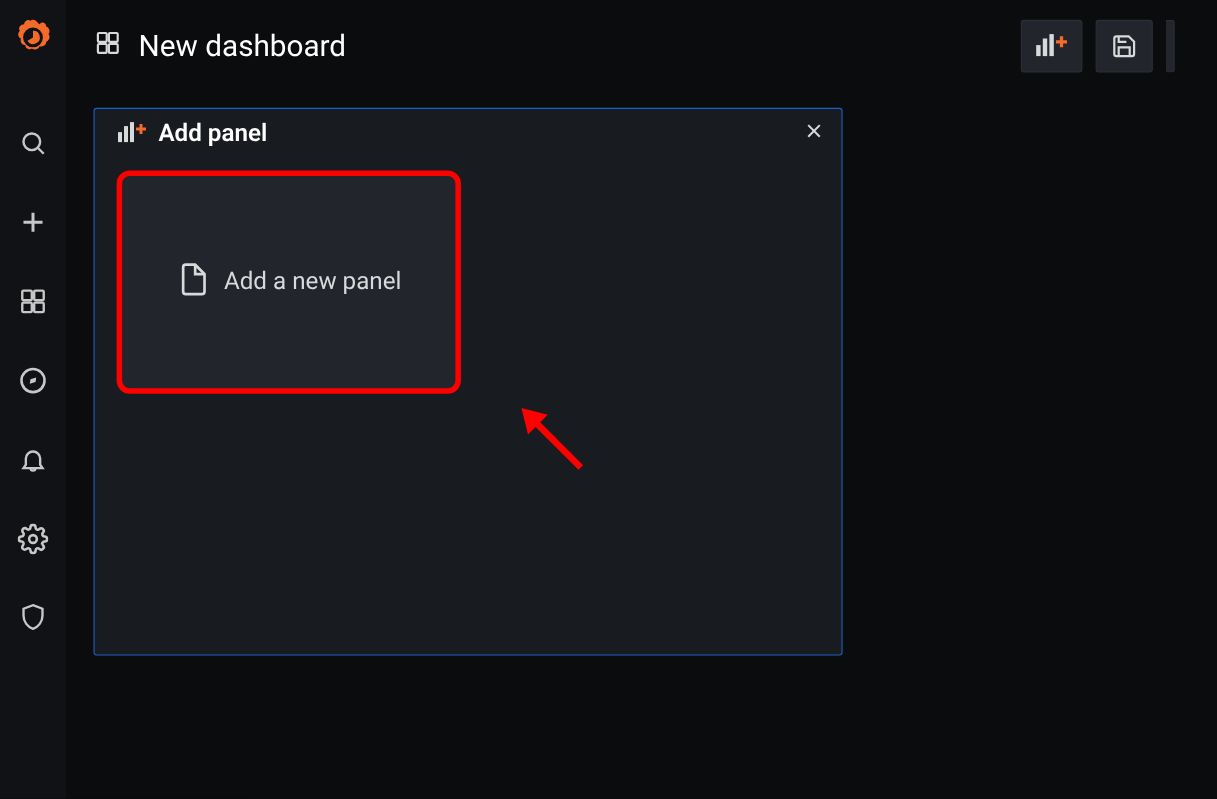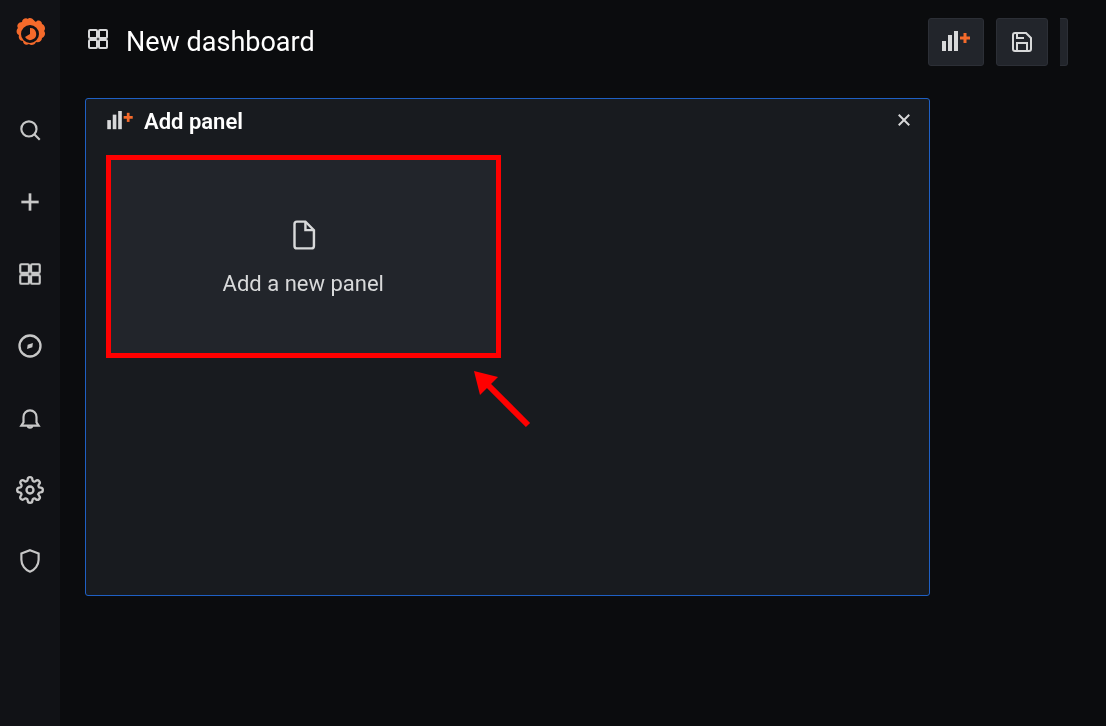--- a/index.html
+++ b/index.html
@@ -72,21 +72,21 @@
     background:var(--btn-bg);
     border:1px solid #2c2f36;
     border-radius:3px;
     display:flex;align-items:center;justify-content:center;
     cursor:pointer;
   }
   
   .content{
     position:absolute;
     left:85px;top:98px;
-    width:845px;
+    width:681px;
     height:498px;
     background:var(--bg-panel);
     border:1px solid var(--border-blue);
     border-radius:3px;
   }
   .panel-header{
     display:flex;align-items:center;
     height:44px;
     padding:0 16px 0 20px;
     font-size:22px;
@@ -101,22 +101,22 @@
   .cards{
     padding:12px 20px 20px 20px;
     display:grid;
     grid-template-columns:1fr 1fr;
     grid-template-rows:1fr 1fr;
     gap:14px;
     height:calc(100% - 44px);
   }
   .card{
     background:var(--bg-card);
-    border-radius:0;
-    display:flex;flex-direction:column;
+    border-radius:12px;
+    display:flex;flex-direction:row;
     align-items:center;justify-content:center;
     gap:14px;
     cursor:pointer;
     font-size:22px;
     color:var(--text);
     text-align:center;
     padding:10px;
   }
   .card.highlight{
     border:5px solid var(--highlight);

